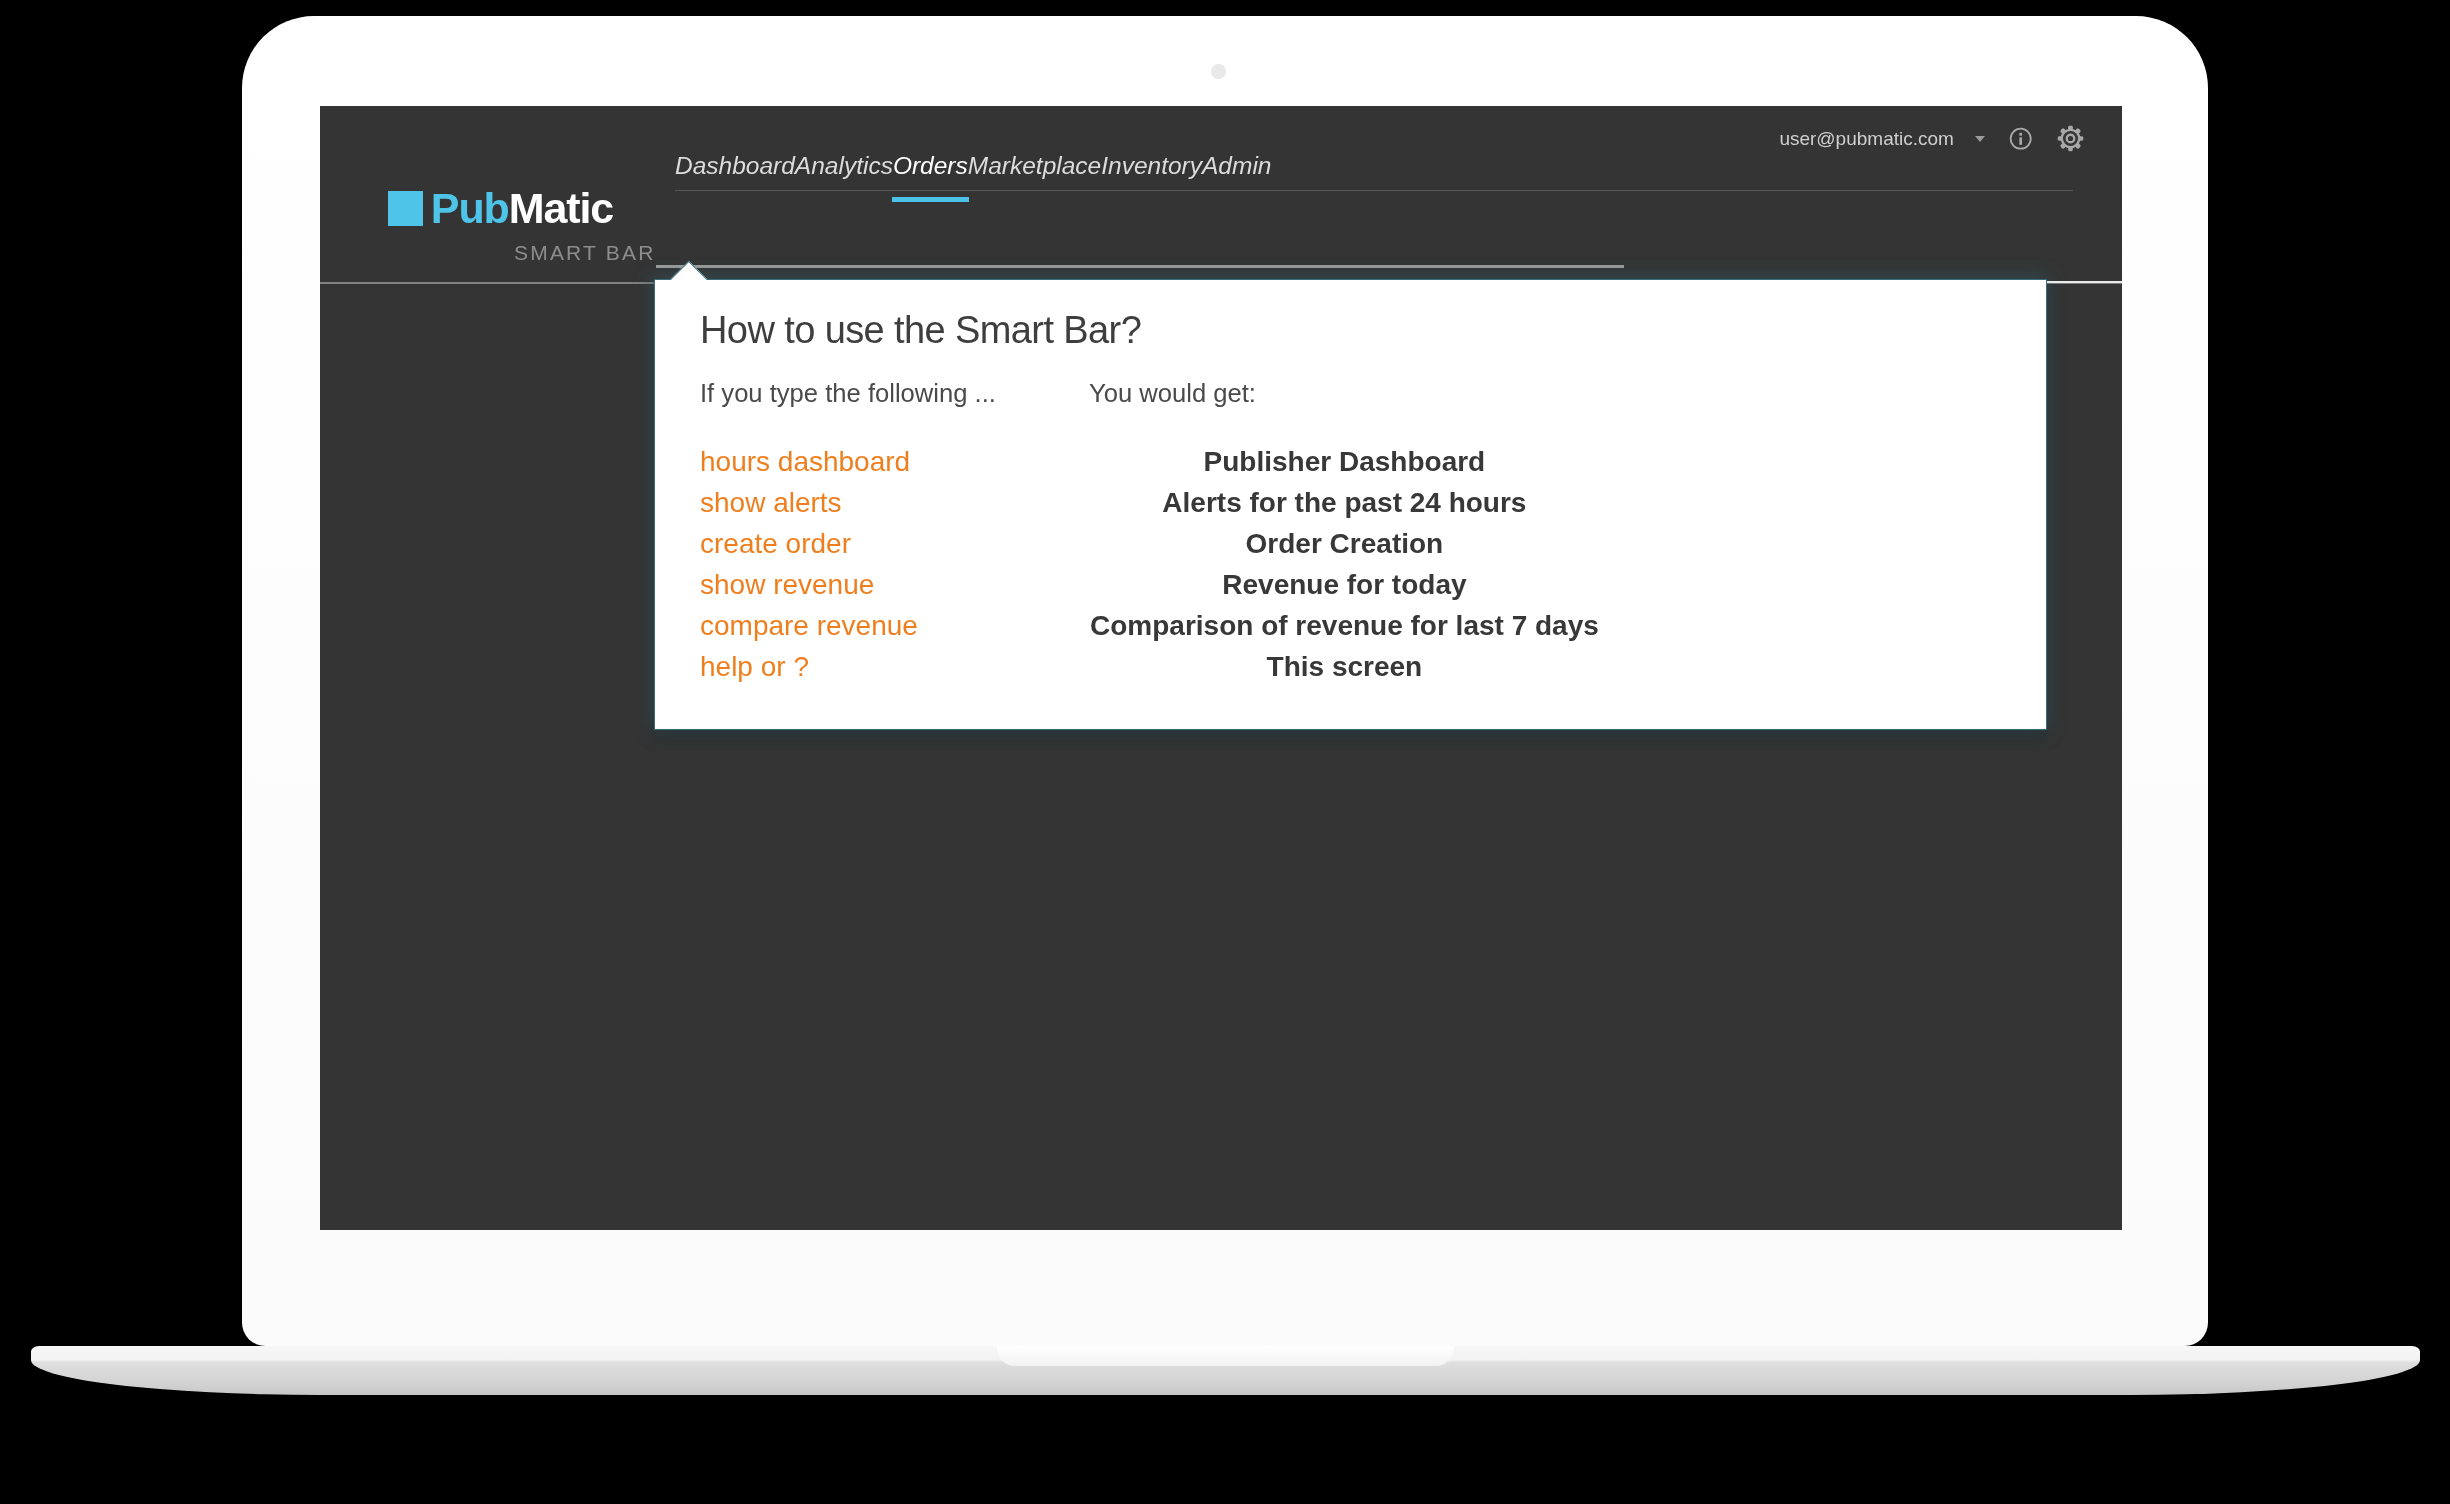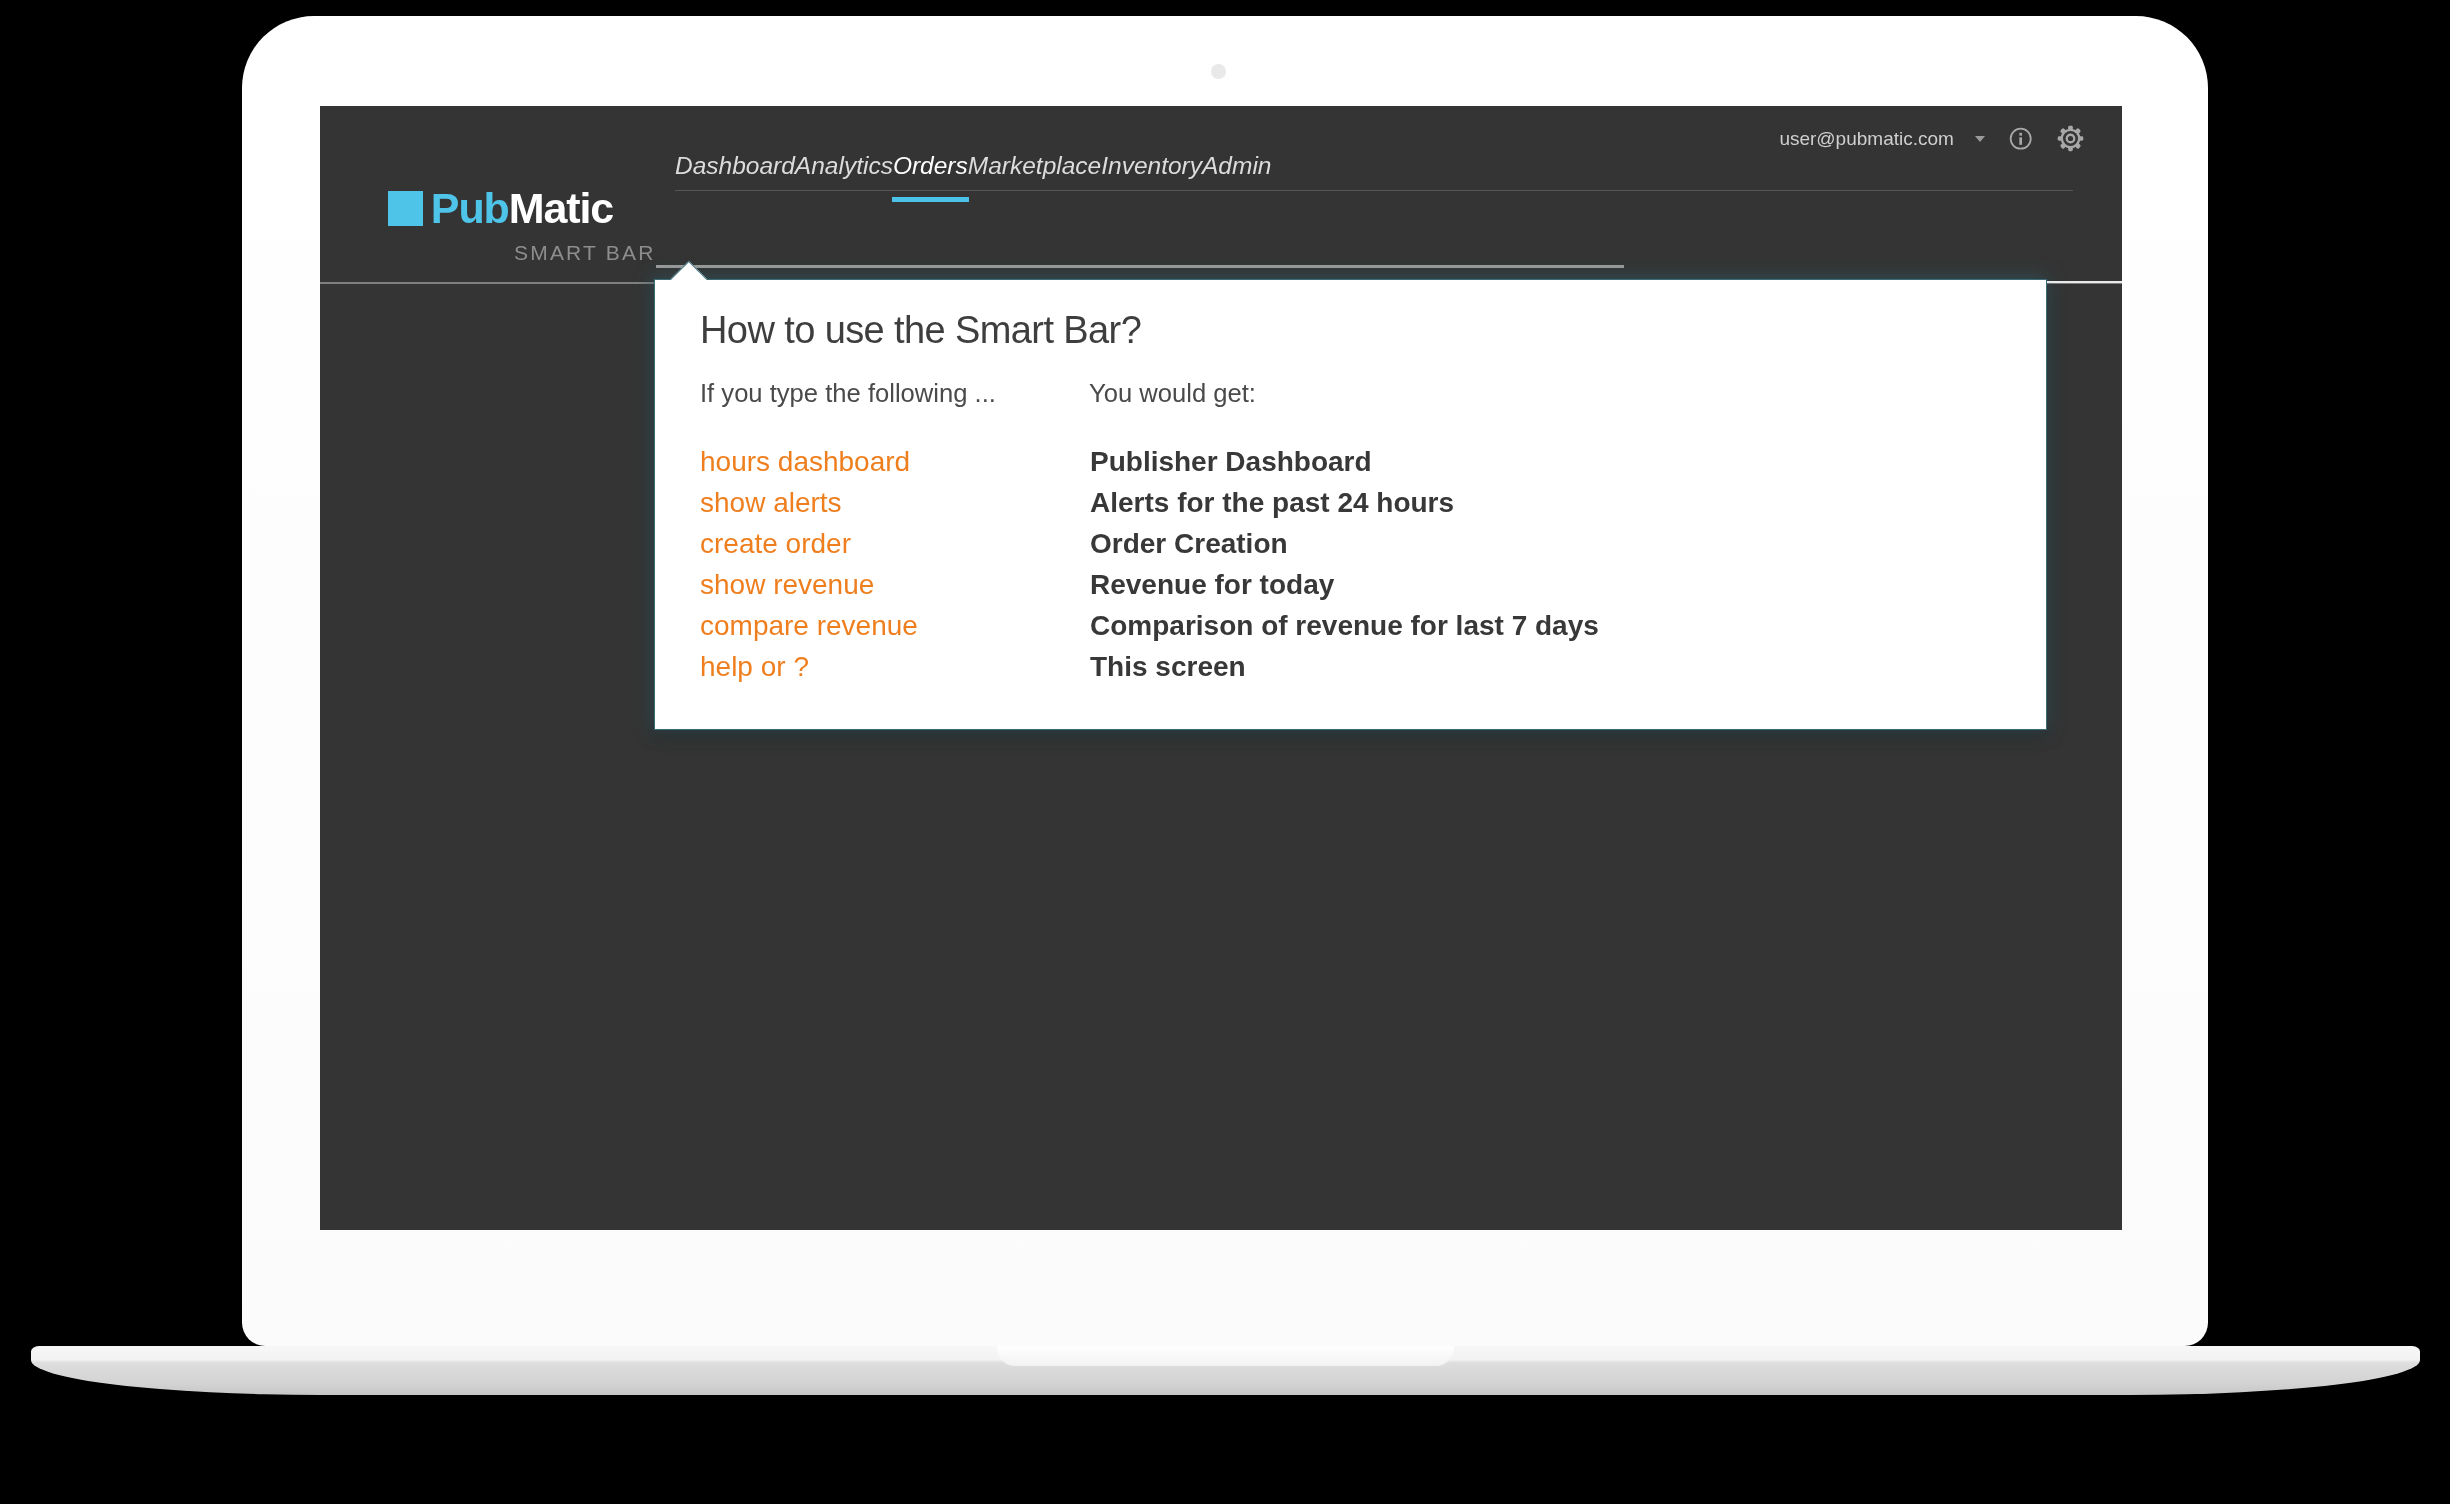--- a/index.html
+++ b/index.html
@@ -53,21 +53,21 @@
   .popup-arrow{position:absolute;left:20.6px;top:-14.5px;width:25.6px;height:25.6px;background:#ffffff;
                transform:rotate(45deg);border-top:1.7px solid #3a6b77;border-left:1.7px solid #3a6b77;
                box-sizing:border-box;}
   .popup-title{position:absolute;left:45px;top:29px;font-size:38px;color:#3e3e3e;letter-spacing:-0.6px;}
   .col-header{position:absolute;top:99px;font-size:25.6px;color:#4a4a4a;}
   .col-header.c1{left:45px;}
   .col-header.c2{left:434px;}
   .rows{position:absolute;left:45px;top:161px;display:grid;grid-template-columns:390px auto;
         grid-auto-rows:41px;align-items:center;}
   .cmd{font-size:28px;color:#EF7F1E;cursor:pointer;white-space:nowrap;}
-  .res{font-size:28px;font-weight:700;color:#383838;white-space:nowrap;}
+  .res{font-size:28px;font-weight:700;color:#383838;white-space:nowrap;text-align:center;}
 
   svg{display:block;}
 </style>
 </head>
 <body>
 
 <div class="stage">
 
   <div class="bezel"></div>
   <div class="camera"></div>

